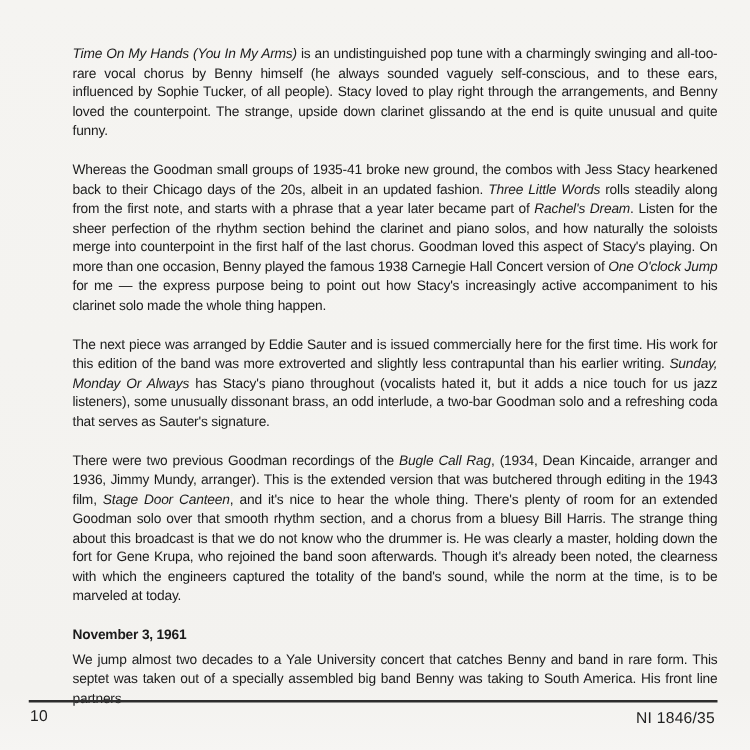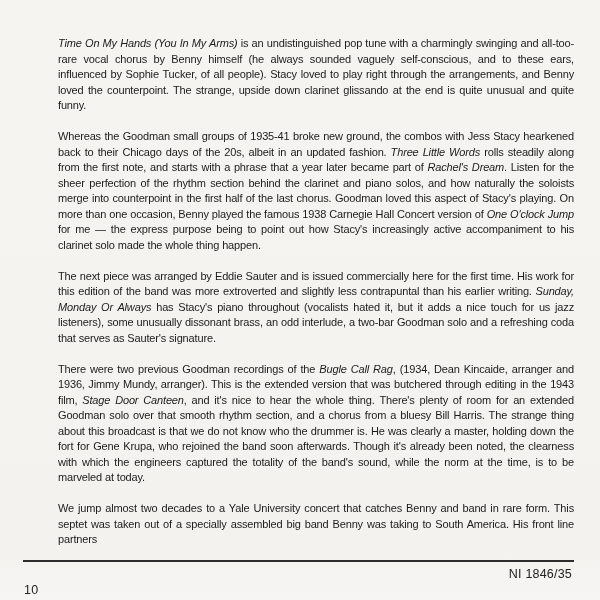--- a/index.html
+++ b/index.html
@@ -35,21 +35,21 @@
   }
   .para:last-child {
     margin-bottom: 0;
   }
   .heading {
     margin: 0;
     font-weight: bold;
     text-align: left;
   }
   .heading + .para {
-    margin-top: 16px;
+    margin-top: 4px;
   }
   .para i {
     font-style: italic;
   }
   .page-footer {
     position: absolute;
     left: 0;
     top: 560px;
     width: 600px;
   }
@@ -57,21 +57,21 @@
     position: absolute;
     left: 23px;
     top: 0;
     width: 551px;
     height: 2px;
     background: #2d2d2d;
   }
   .page-number {
     position: absolute;
     left: 24px;
-    top: 23px;
+    top: 6px;
     font-size: 12.5px;
     color: #222;
     letter-spacing: 0.2px;
   }
   .catalog-number {
     position: absolute;
     right: 28px;
     top: 7px;
     font-size: 12.5px;
     color: #222;
@@ -82,20 +82,21 @@
 <body>
 
 <div class="page">
 
   <main class="body-text" id="body-text">
 
   <p class="para"><i>Time On My Hands (You In My Arms)</i><span> is an undistinguished pop tune with a charmingly swinging and all-too-rare vocal chorus by Benny himself (he always sounded vaguely self-conscious, and to these ears, influenced by Sophie Tucker, of all people). Stacy loved to play right through the arrangements, and Benny loved the counterpoint. The strange, upside down clarinet glissando at the end is quite unusual and quite funny.</span></p>
       <p class="para"><span>Whereas the Goodman small groups of 1935-41 broke new ground, the combos with Jess Stacy hearkened back to their Chicago days of the 20s, albeit in an updated fashion. </span><i>Three Little Words</i><span> rolls steadily along from the first note, and starts with a phrase that a year later became part of </span><i>Rachel's Dream</i><span>. Listen for the sheer perfection of the rhythm section behind the clarinet and piano solos, and how naturally the soloists merge into counterpoint in the first half of the last chorus. Goodman loved this aspect of Stacy's playing. On more than one occasion, Benny played the famous 1938 Carnegie Hall Concert version of </span><i>One O'clock Jump</i><span> for me — the express purpose being to point out how Stacy's increasingly active accompaniment to his clarinet solo made the whole thing happen.</span></p>
       <p class="para"><span>The next piece was arranged by Eddie Sauter and is issued commercially here for the first time. His work for this edition of the band was more extroverted and slightly less contrapuntal than his earlier writing. </span><i>Sunday, Monday Or Always</i><span> has Stacy's piano throughout (vocalists hated it, but it adds a nice touch for us jazz listeners), some unusually dissonant brass, an odd interlude, a two-bar Goodman solo and a refreshing coda that serves as Sauter's signature.</span></p>
       <p class="para"><span>There were two previous Goodman recordings of the </span><i>Bugle Call Rag</i><span>, (1934, Dean Kincaide, arranger and 1936, Jimmy Mundy, arranger). This is the extended version that was butchered through editing in the 1943 film, </span><i>Stage Door Canteen</i><span>, and it's nice to hear the whole thing. There's plenty of room for an extended Goodman solo over that smooth rhythm section, and a chorus from a bluesy Bill Harris. The strange thing about this broadcast is that we do not know who the drummer is. He was clearly a master, holding down the fort for Gene Krupa, who rejoined the band soon afterwards. Though it's already been noted, the clearness with which the engineers captured the totality of the band's sound, while the norm at the time, is to be marveled at today.</span></p>
+      <p class="heading"><span>November 3, 1961</span></p>
       <p class="para"><span>We jump almost two decades to a Yale University concert that catches Benny and band in rare form. This septet was taken out of a specially assembled big band Benny was taking to South America. His front line partners</span></p>
     </main>
 
   <footer class="page-footer">
     <div class="footer-rule"></div>
     <span class="page-number">10</span>
     <span class="catalog-number">NI 1846/35</span>
   </footer>
 
 </div>

